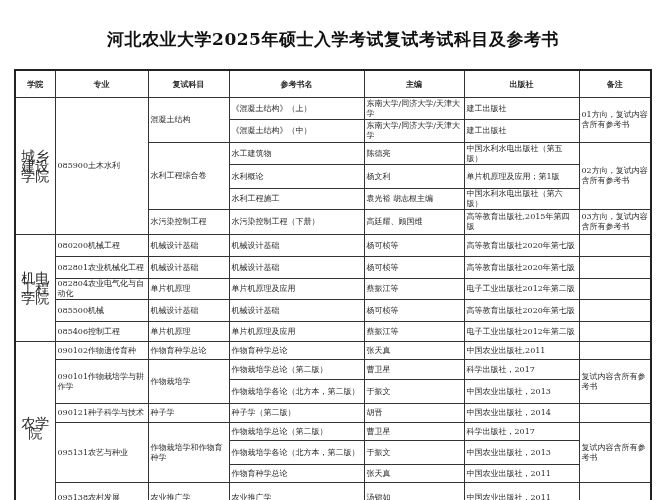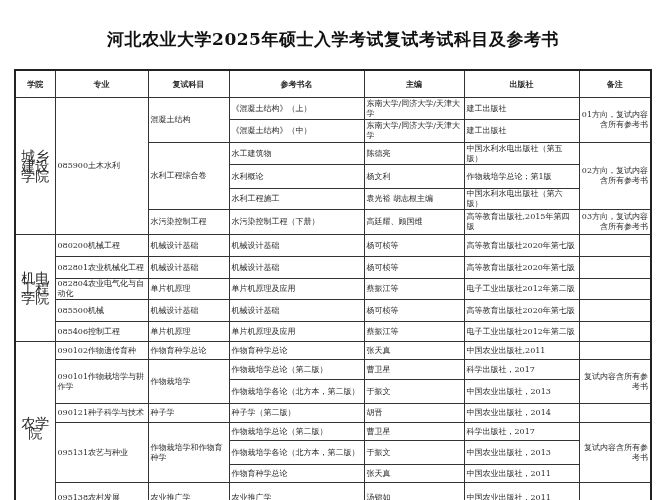--- a/index.html
+++ b/index.html
@@ -7,21 +7,21 @@
          font-family:"DejaVu Serif","Liberation Serif",serif; color:#2a2a2a; }
   .title { position:absolute; left:0; top:28px; width:666px; text-align:center;
            font-size:17px; font-weight:bold; color:#111; letter-spacing:0.5px;
            font-family:"DejaVu Serif","Liberation Serif",serif; }
   table { position:absolute; left:14px; top:61px; border-collapse:collapse;
           table-layout:fixed; width:636px;margin-top:8px; }
   td, th { border:1px solid #333; font-size:8px; line-height:10px; padding:0 2px;
            vertical-align:middle; overflow:hidden; font-weight:normal; text-align:left; }
   table { border:2px solid #222; }
   th { font-weight:bold; text-align:center; height:26px; font-size:8px; }
-  td.c { text-align:right; }
+  td.c { text-align:left; }
   td.college { text-align:center; font-size:14px; }
 </style>
 </head>
 <body>
 
 <div class="title">河北农业大学2025年硕士入学考试复试考试科目及参考书</div>
 
 <table>
   <colgroup>
     <col style="width:40px">
@@ -62,21 +62,21 @@
     <tr style="height:22px">
       <td rowspan="3">水利工程综合卷</td>
       <td>水工建筑物</td>
       <td>陈德亮</td>
       <td>中国水利水电出版社（第五版）</td>
       <td class="c" rowspan="3">02方向，复试内容含所有参考书</td>
     </tr>
     <tr style="height:24px">
       <td>水利概论</td>
       <td>杨文利</td>
-      <td>作物栽培学总论；第1版</td>
+      <td>单片机原理及应用；第1版</td>
     </tr>
     <tr style="height:14px">
       <td>水利工程施工</td>
       <td>袁光裕 胡志根主编</td>
       <td>中国水利水电出版社（第六版）</td>
     </tr>
     <tr style="height:25px">
       <td>水污染控制工程</td>
       <td>水污染控制工程（下册）</td>
       <td>高廷耀、顾国维</td>

